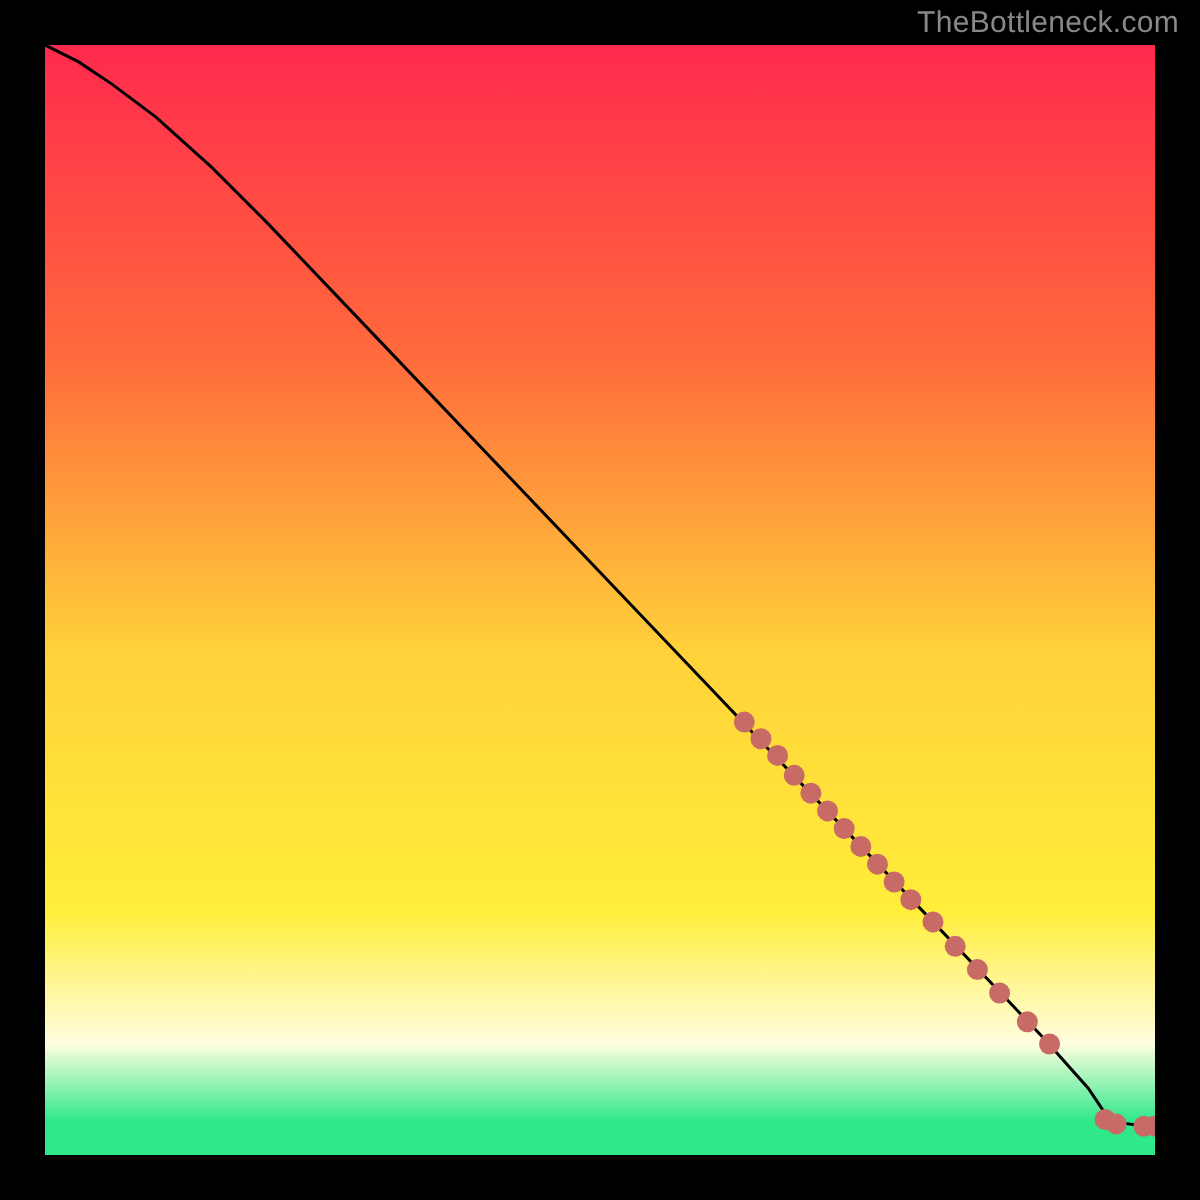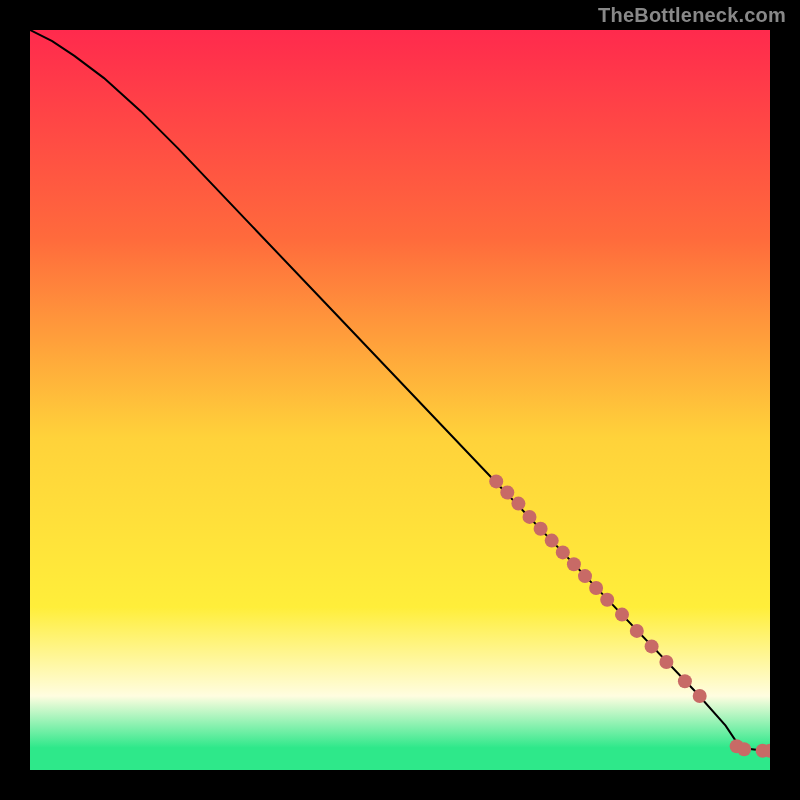--- a/index.html
+++ b/index.html
@@ -16,21 +16,21 @@
     width: 800px;
     height: 800px;
     background: #000;
   }
   .watermark {
     position: absolute;
     top: 4px;
     right: 14px;
     color: #888;
     font-size: 20px;
-    font-weight: 700;
+    font-weight: 400;
     letter-spacing: 0.2px;
     user-select: none;
   }
   .plot {
     position: absolute;
     left: 30px;
     top: 30px;
     width: 740px;
     height: 740px;
   }

